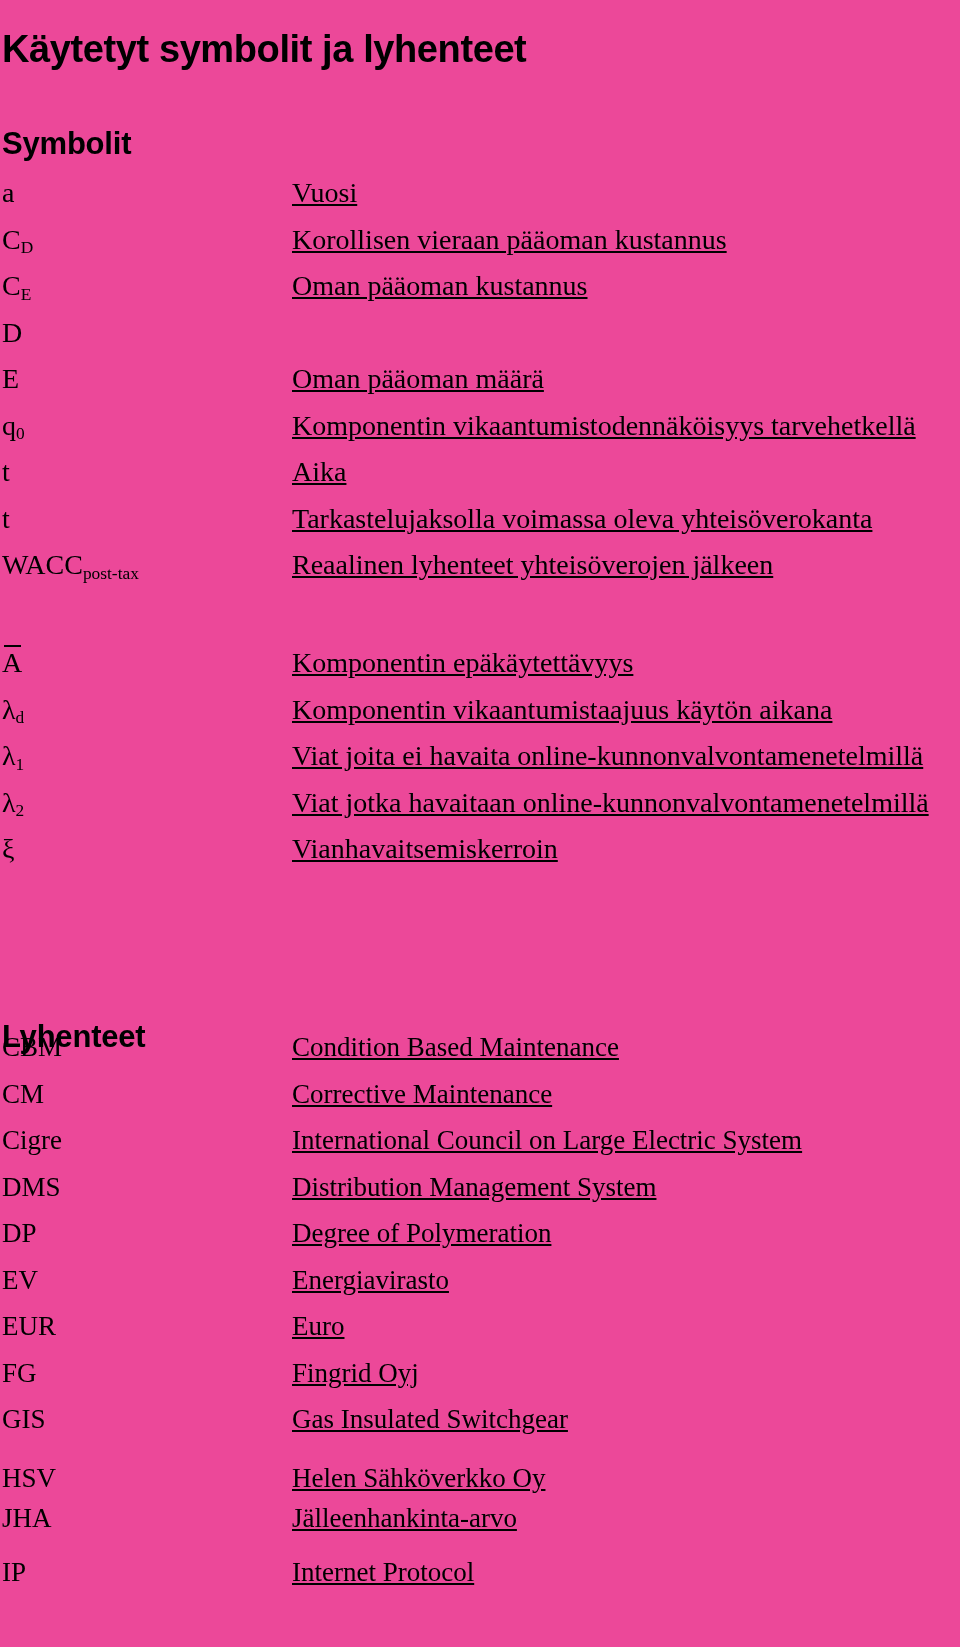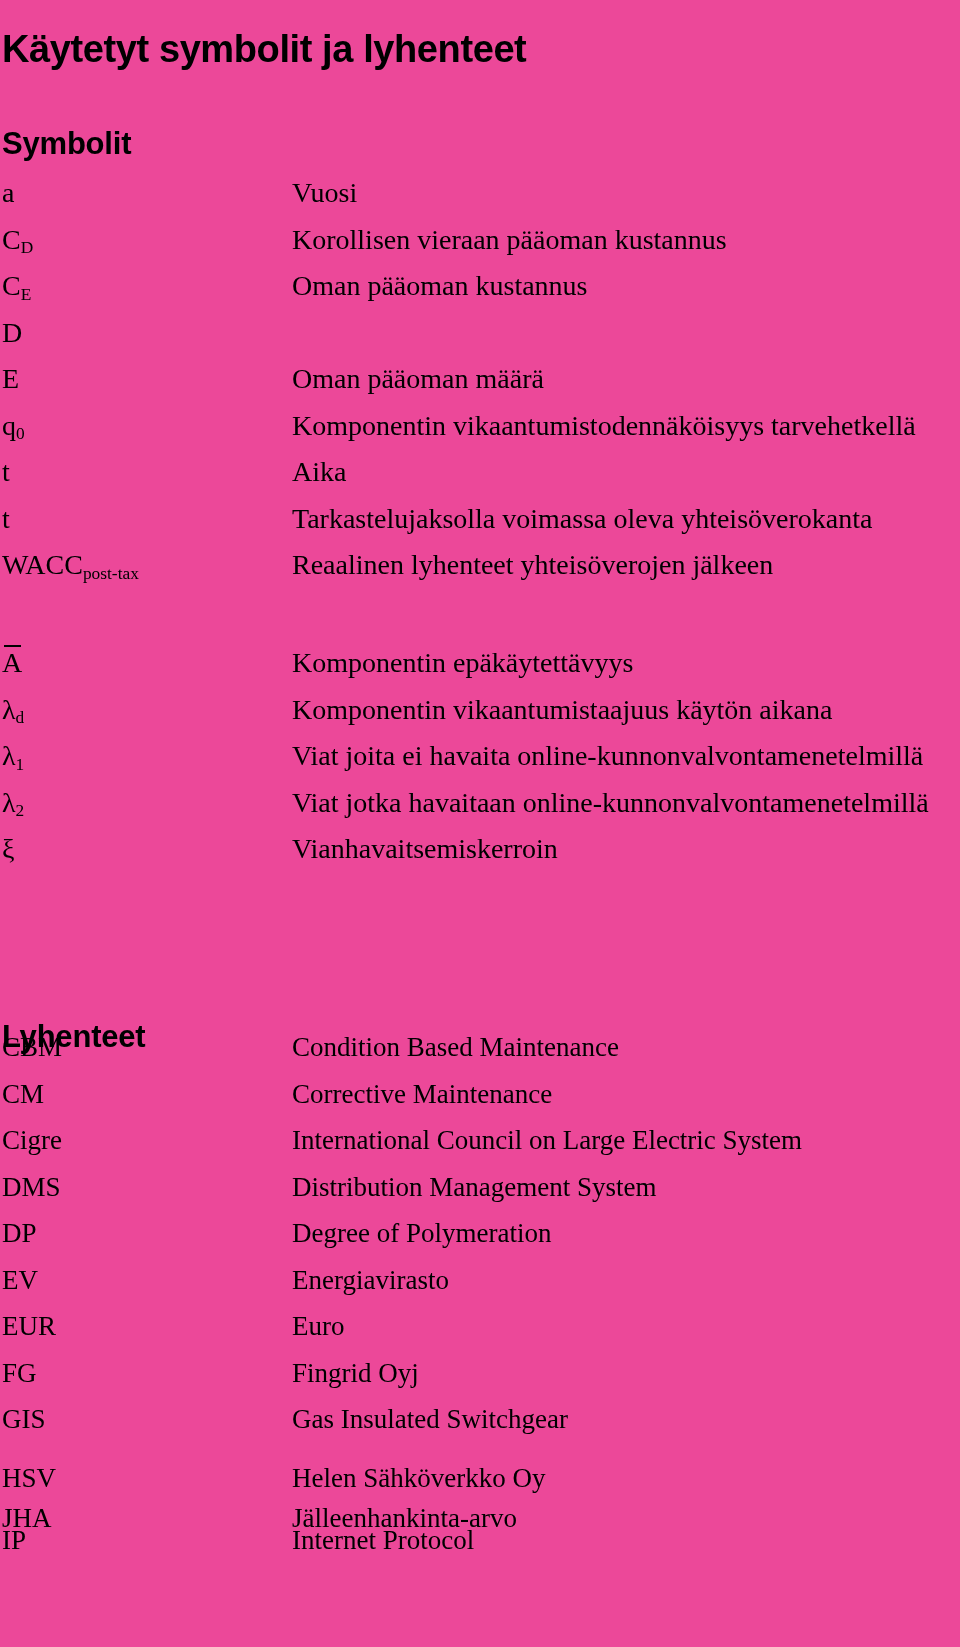--- a/index.html
+++ b/index.html
@@ -59,20 +59,21 @@
     line-height: 34px;
     white-space: nowrap;
   }
   .desc {
     position: absolute;
     left: 292px;
     top: 0;
     font-size: 28px;
     line-height: 34px;
     white-space: nowrap;
+    text-decoration: underline;
   }
   .term sub {
     font-size: 0.62em;
     vertical-align: baseline;
     position: relative;
     top: 0.28em;
     line-height: 0;
   }
   .overbar {
     position: relative;
@@ -197,21 +198,21 @@
         <div class="desc">Fingrid Oyj</div>
       </div>
       <div class="row abbr-row" style="top: 1403px; text-align: right;">
         <div class="term">GIS</div>
         <div class="desc">Gas Insulated Switchgear</div>
       </div>
       <div class="row abbr-row" style="top: 1449.5px; margin-top: 12px;">
         <div class="term">HSV</div>
         <div class="desc">Helen Sähköverkko Oy</div>
       </div>
-      <div class="row abbr-row" style="top: 1524px;">
+      <div class="row abbr-row" style="top: 1556px;">
         <div class="term">IP</div>
         <div class="desc">Internet Protocol</div>
       </div>
       <div class="row abbr-row" style="top: 1502px;">
         <div class="term">JHA</div>
         <div class="desc">Jälleenhankinta-arvo</div>
       </div>
     </div>
 
 </div>

